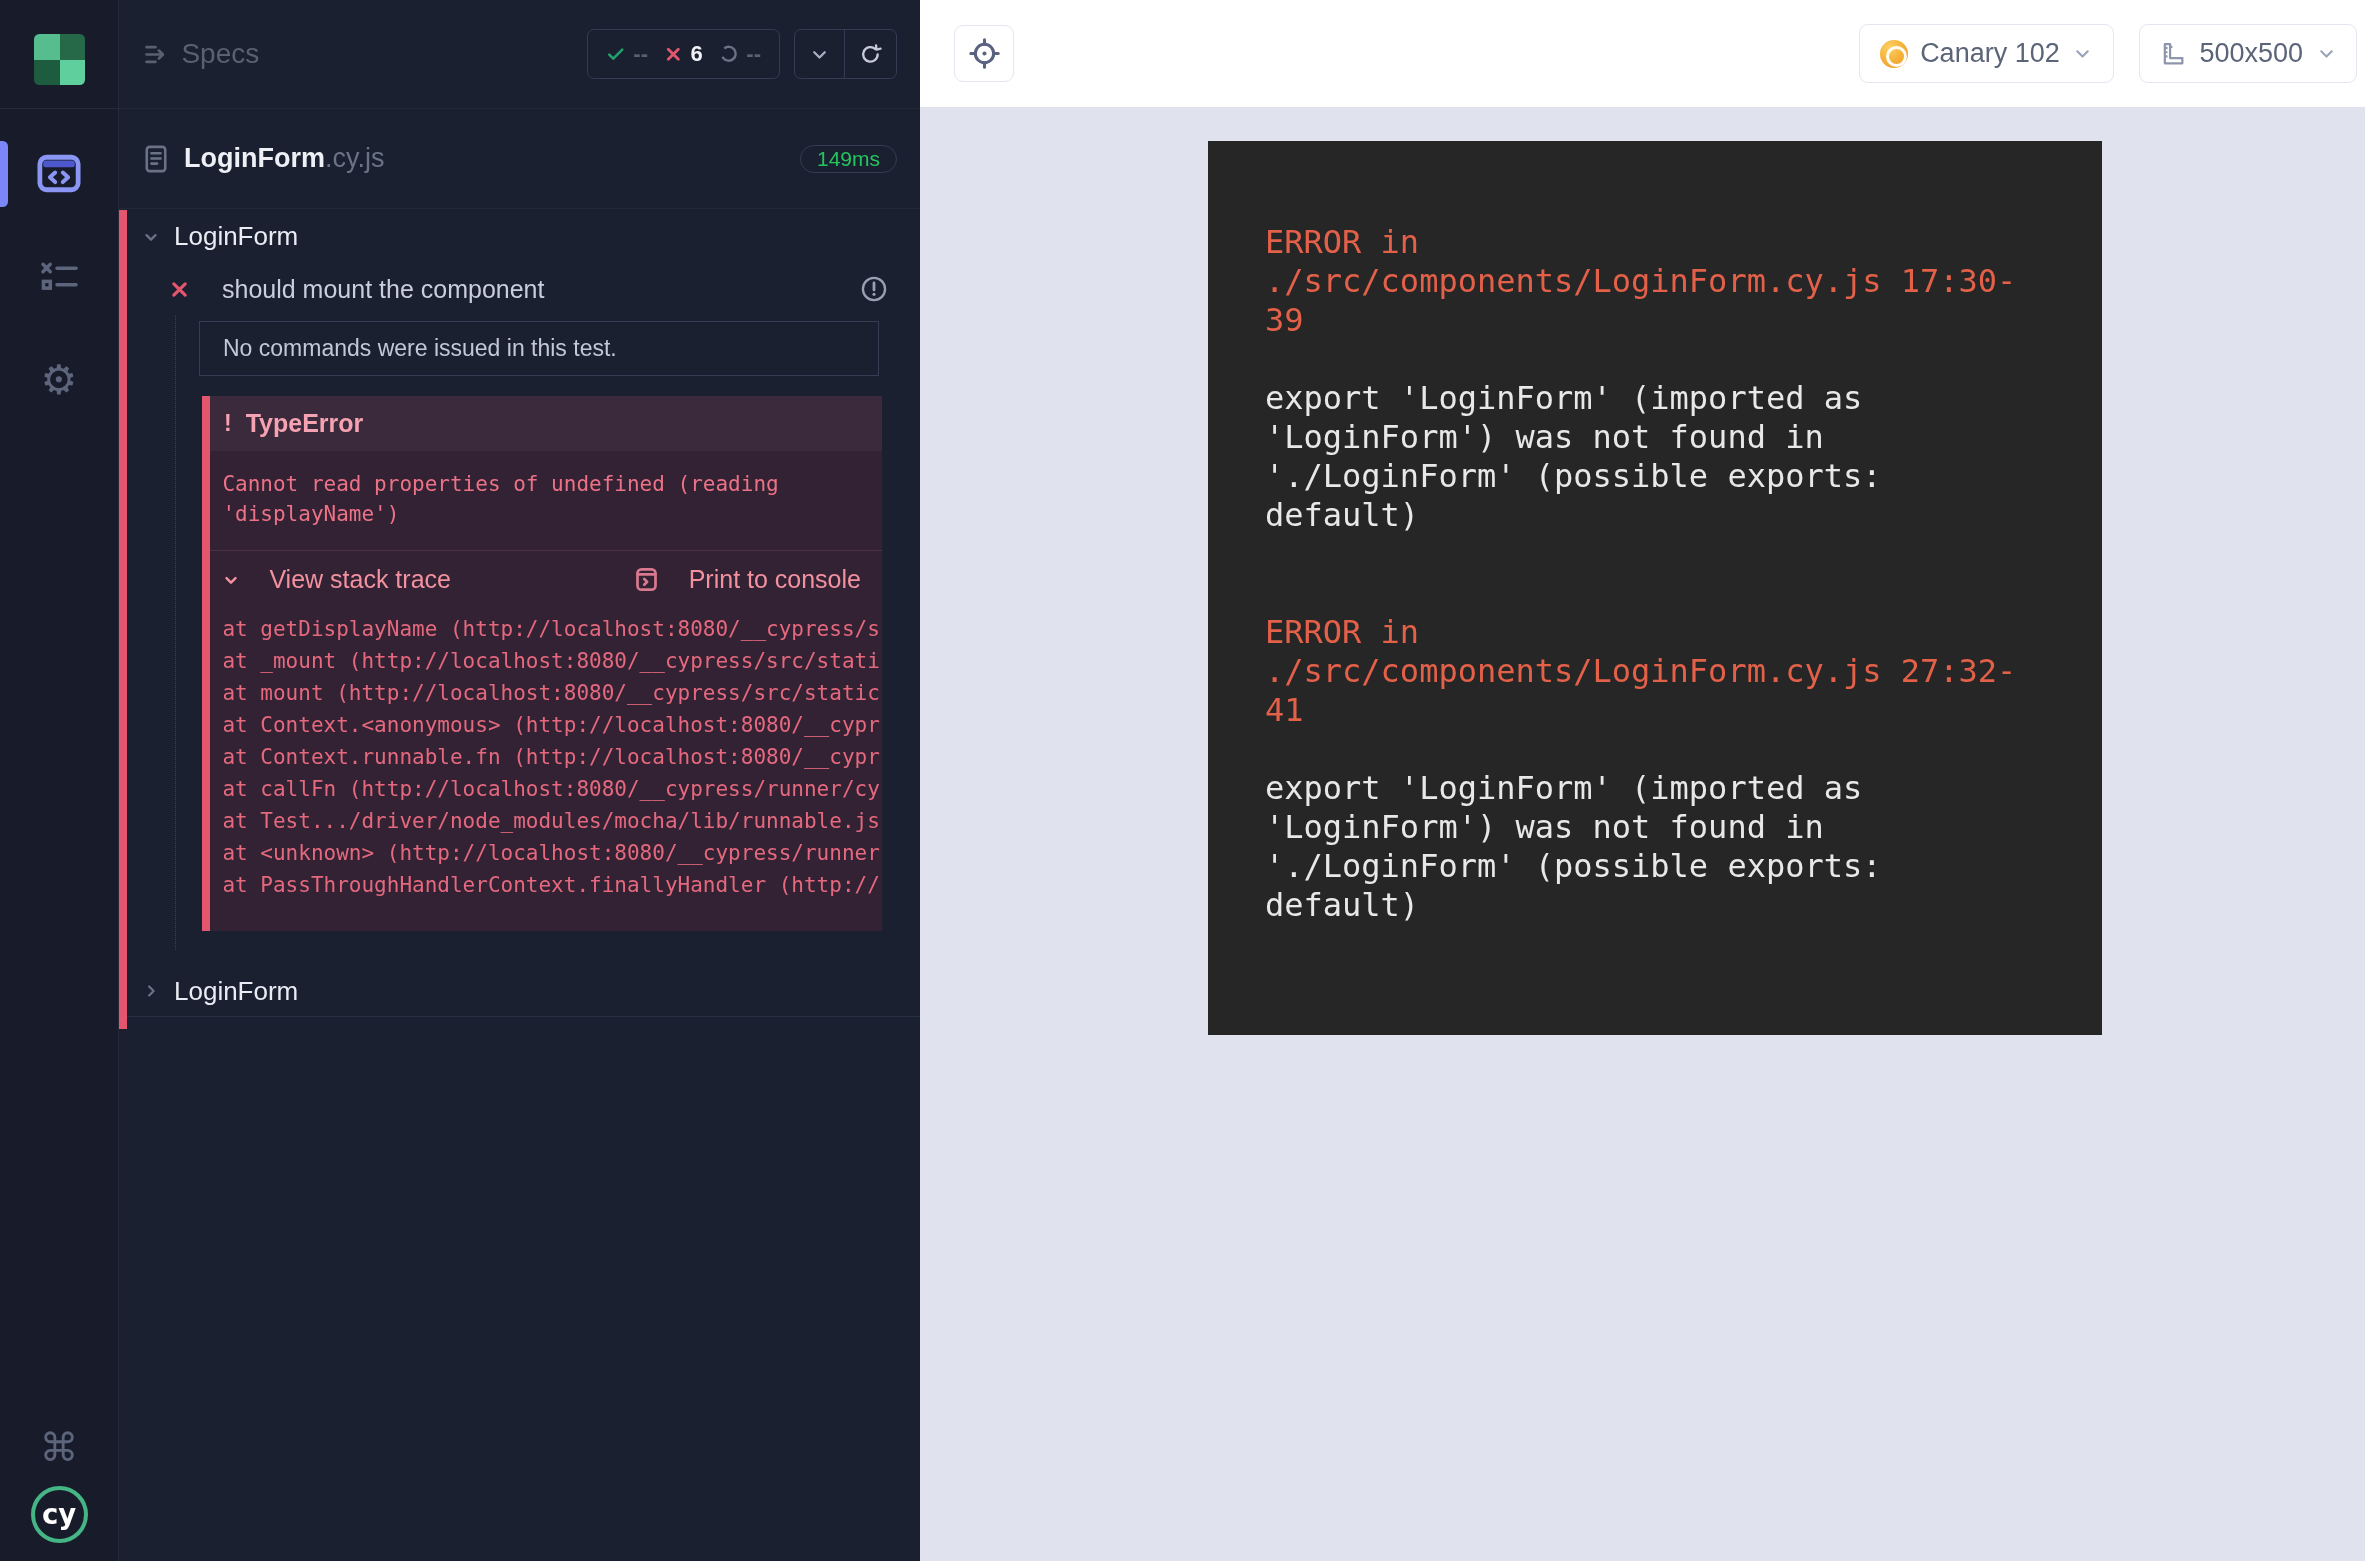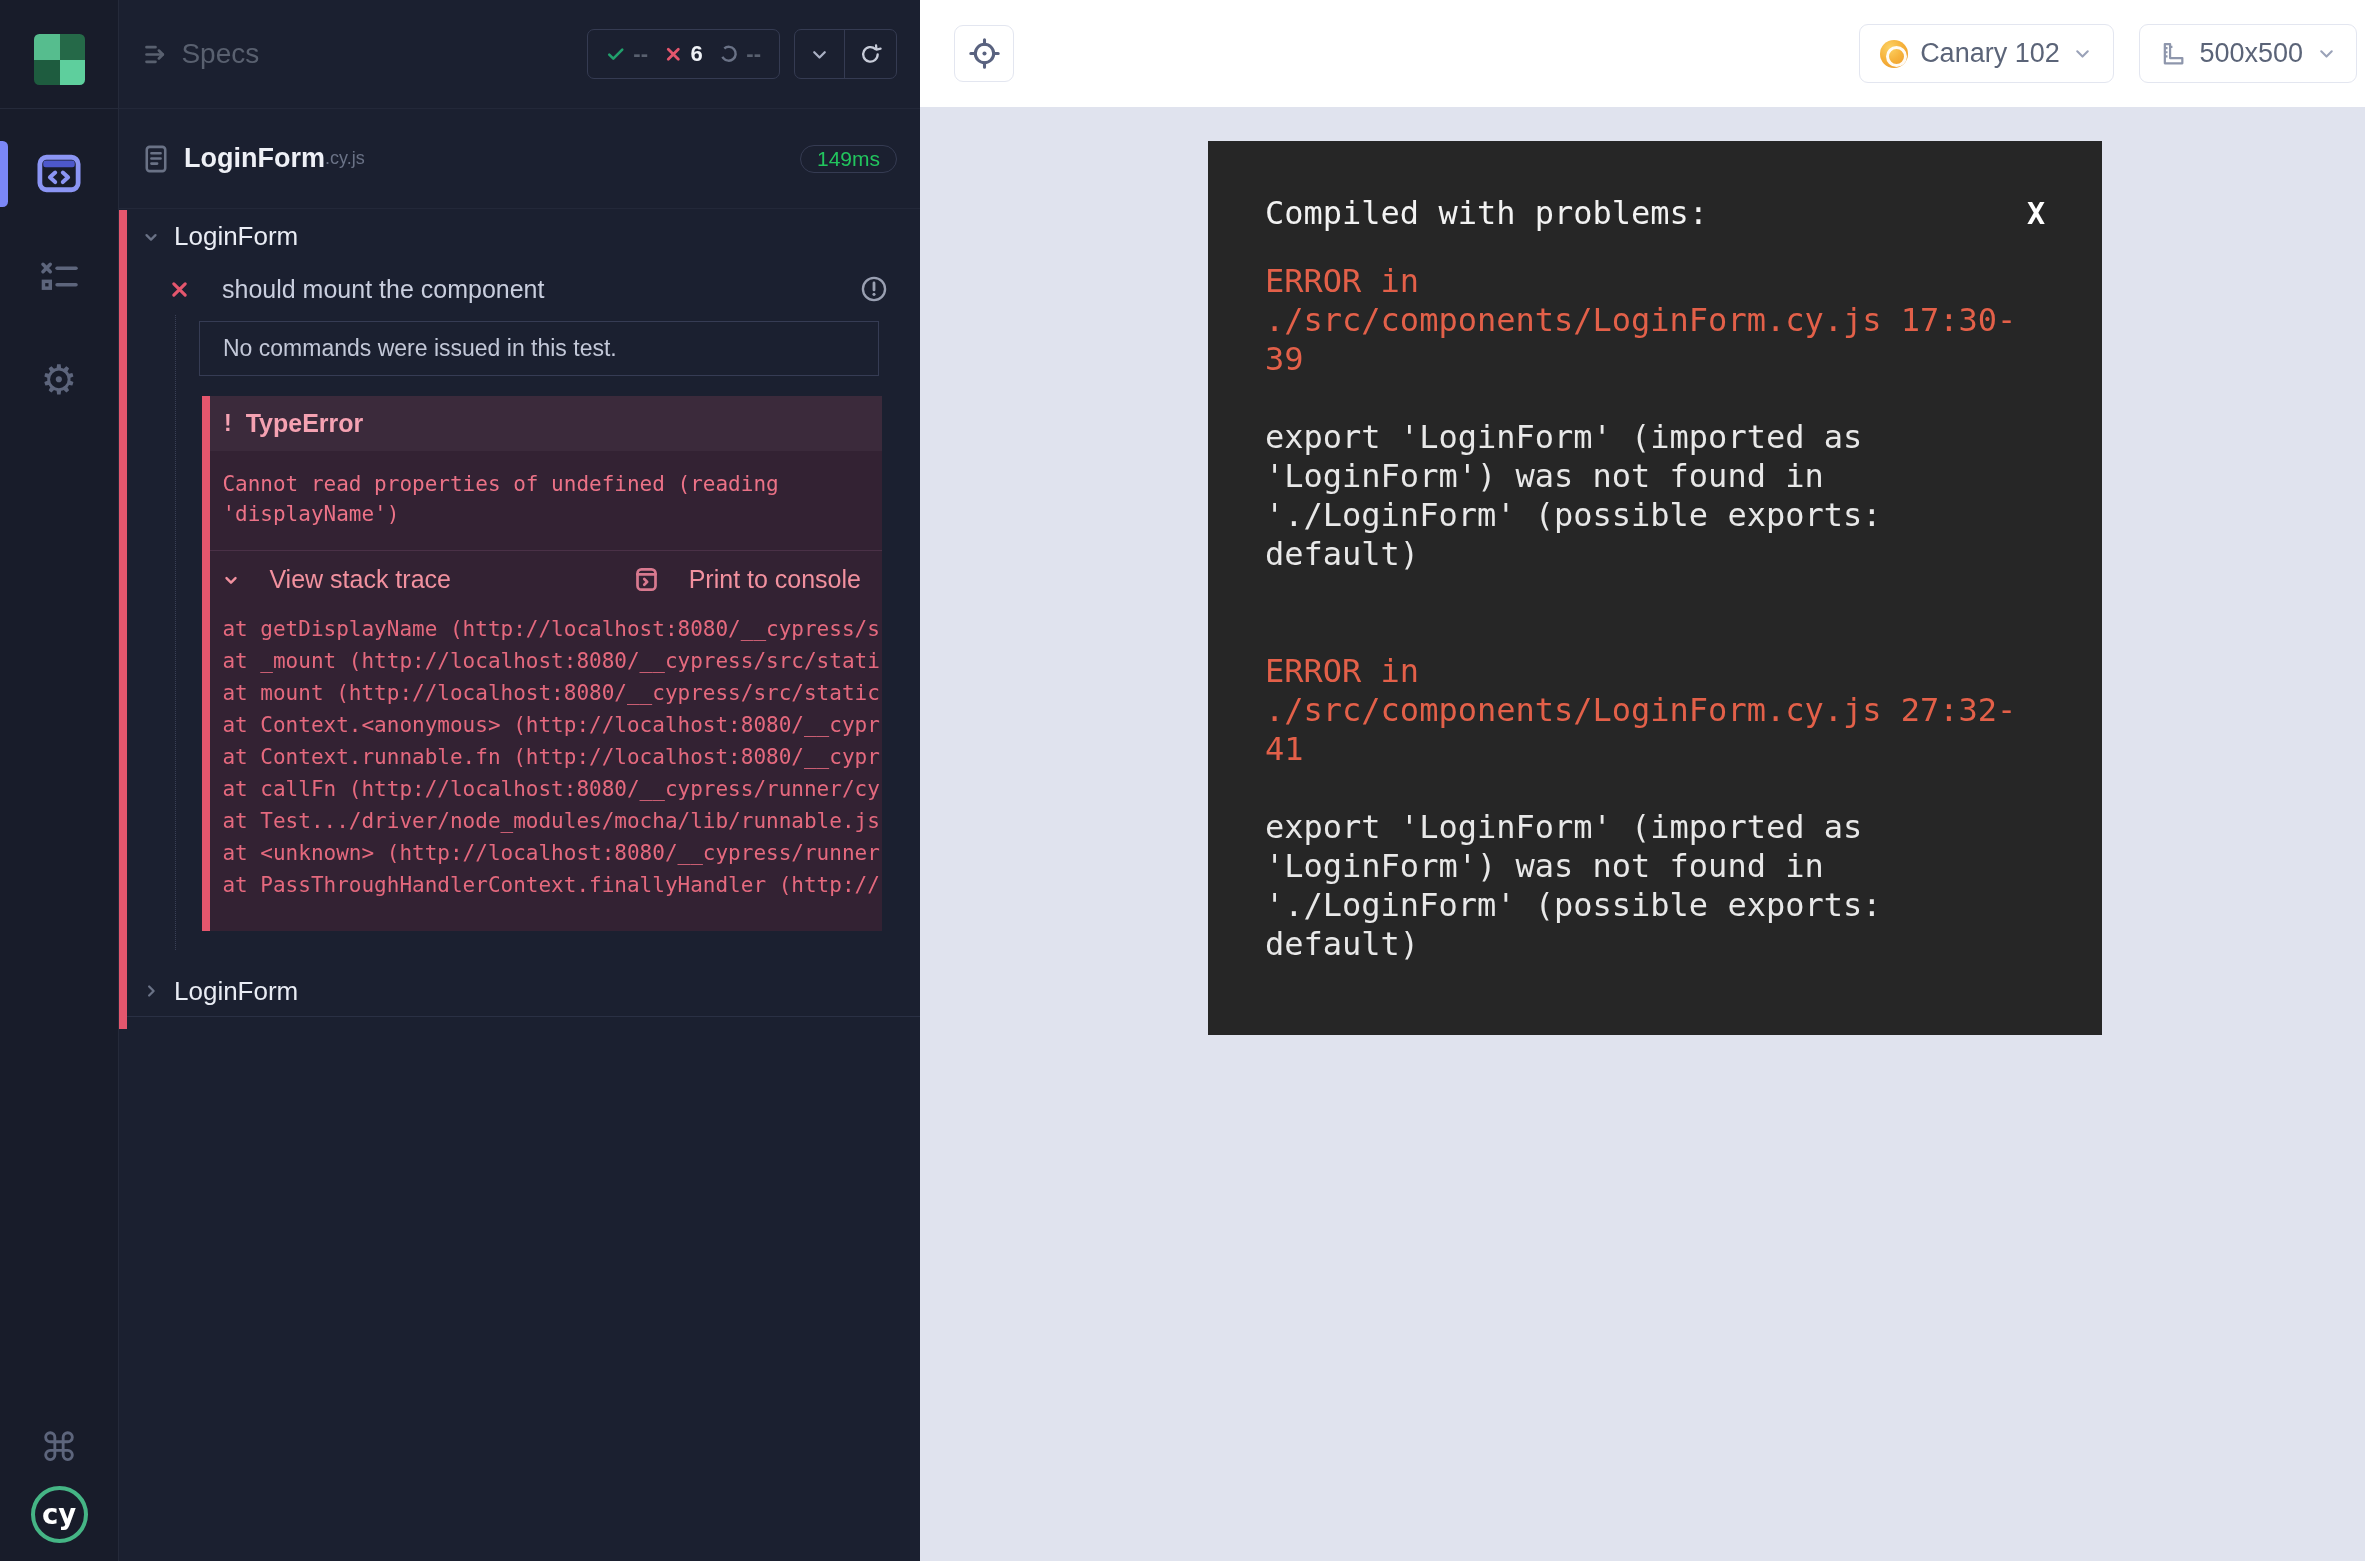--- a/index.html
+++ b/index.html
@@ -39,21 +39,21 @@
   .stat { display:flex; align-items:center; gap:8px; }
   .stat b { font-size:22px; font-weight:600; color:#f0f2f7; }
   .stat .muted { color:#59606f; font-weight:600; }
   .split-btn { display:flex; align-items:stretch; border:0.9px solid #353b52; border-radius:7px; overflow:hidden; }
   .split-cell { padding:12.4px 14px; display:flex; align-items:center; cursor:pointer; }
   .split-cell + .split-cell { border-left:0.9px solid #353b52; }
 
   .file-row { height:100px; display:flex; align-items:center; padding:0 23px;
               border-bottom:0.9px solid #232839; cursor:pointer; }
   .file-name { font-size:27px; font-weight:600; color:#eef0f6; margin-left:14px; }
-  .file-ext  { font-size:18px; color:#6a7286; }
+  .file-ext  { font-size:27px; color:#6a7286; }
   .dur-badge { border:0.9px solid #353b52; border-radius:886px; padding:1px 16px;
                font-size:21px; color:#22c55e; }
 
   .spec-content { position:relative; flex:1; }
   .fail-strip { position:absolute; left:0; top:0.9px; width:8px; height:819px; }
   .dotline { position:absolute; left:56px; top:106px; height:635px; border-left:1.8px dotted #3a4056; }
 
   .suite-row { display:flex; align-items:center; gap:14px; padding-left:23px; height:55px; cursor:pointer; }
   .suite-name { color:#e9ecf4; font-size:26px; font-weight:500; }
   .suite-row.collapsed { margin-top:35px; height:50px; }
@@ -301,24 +301,20 @@
         </svg>
         <span class="dd-label">500x500</span>
         <svg width="21" height="21" viewBox="0 0 24 24" fill="none" stroke="#9aa2b8" stroke-width="2.4" stroke-linecap="round" stroke-linejoin="round">
           <path d="M6 9.5l6 6 6-6"></path>
           </svg>
       </div>
     </div>
 
     <div class="stage">
       <div class="overlay">
-        <div class="ov-titlerow">
-          <span class="ov-title">Compiled with problems:</span>
-          <span class="ov-close">X</span>
-        </div>
         <div class="ov-err">
           <div class="ov-err-head" style="color: rgb(227, 96, 73);">ERROR in ./src/components/LoginForm.cy.js 17:30-39</div>
           <div class="ov-err-body">export 'LoginForm' (imported as 'LoginForm') was not found in './LoginForm' (possible exports: default)</div>
         </div>
         <div class="ov-err second">
           <div class="ov-err-head" style="color: rgb(227, 96, 73);">ERROR in ./src/components/LoginForm.cy.js 27:32-41</div>
           <div class="ov-err-body">export 'LoginForm' (imported as 'LoginForm') was not found in './LoginForm' (possible exports: default)</div>
         </div>
       </div>
     </div>

